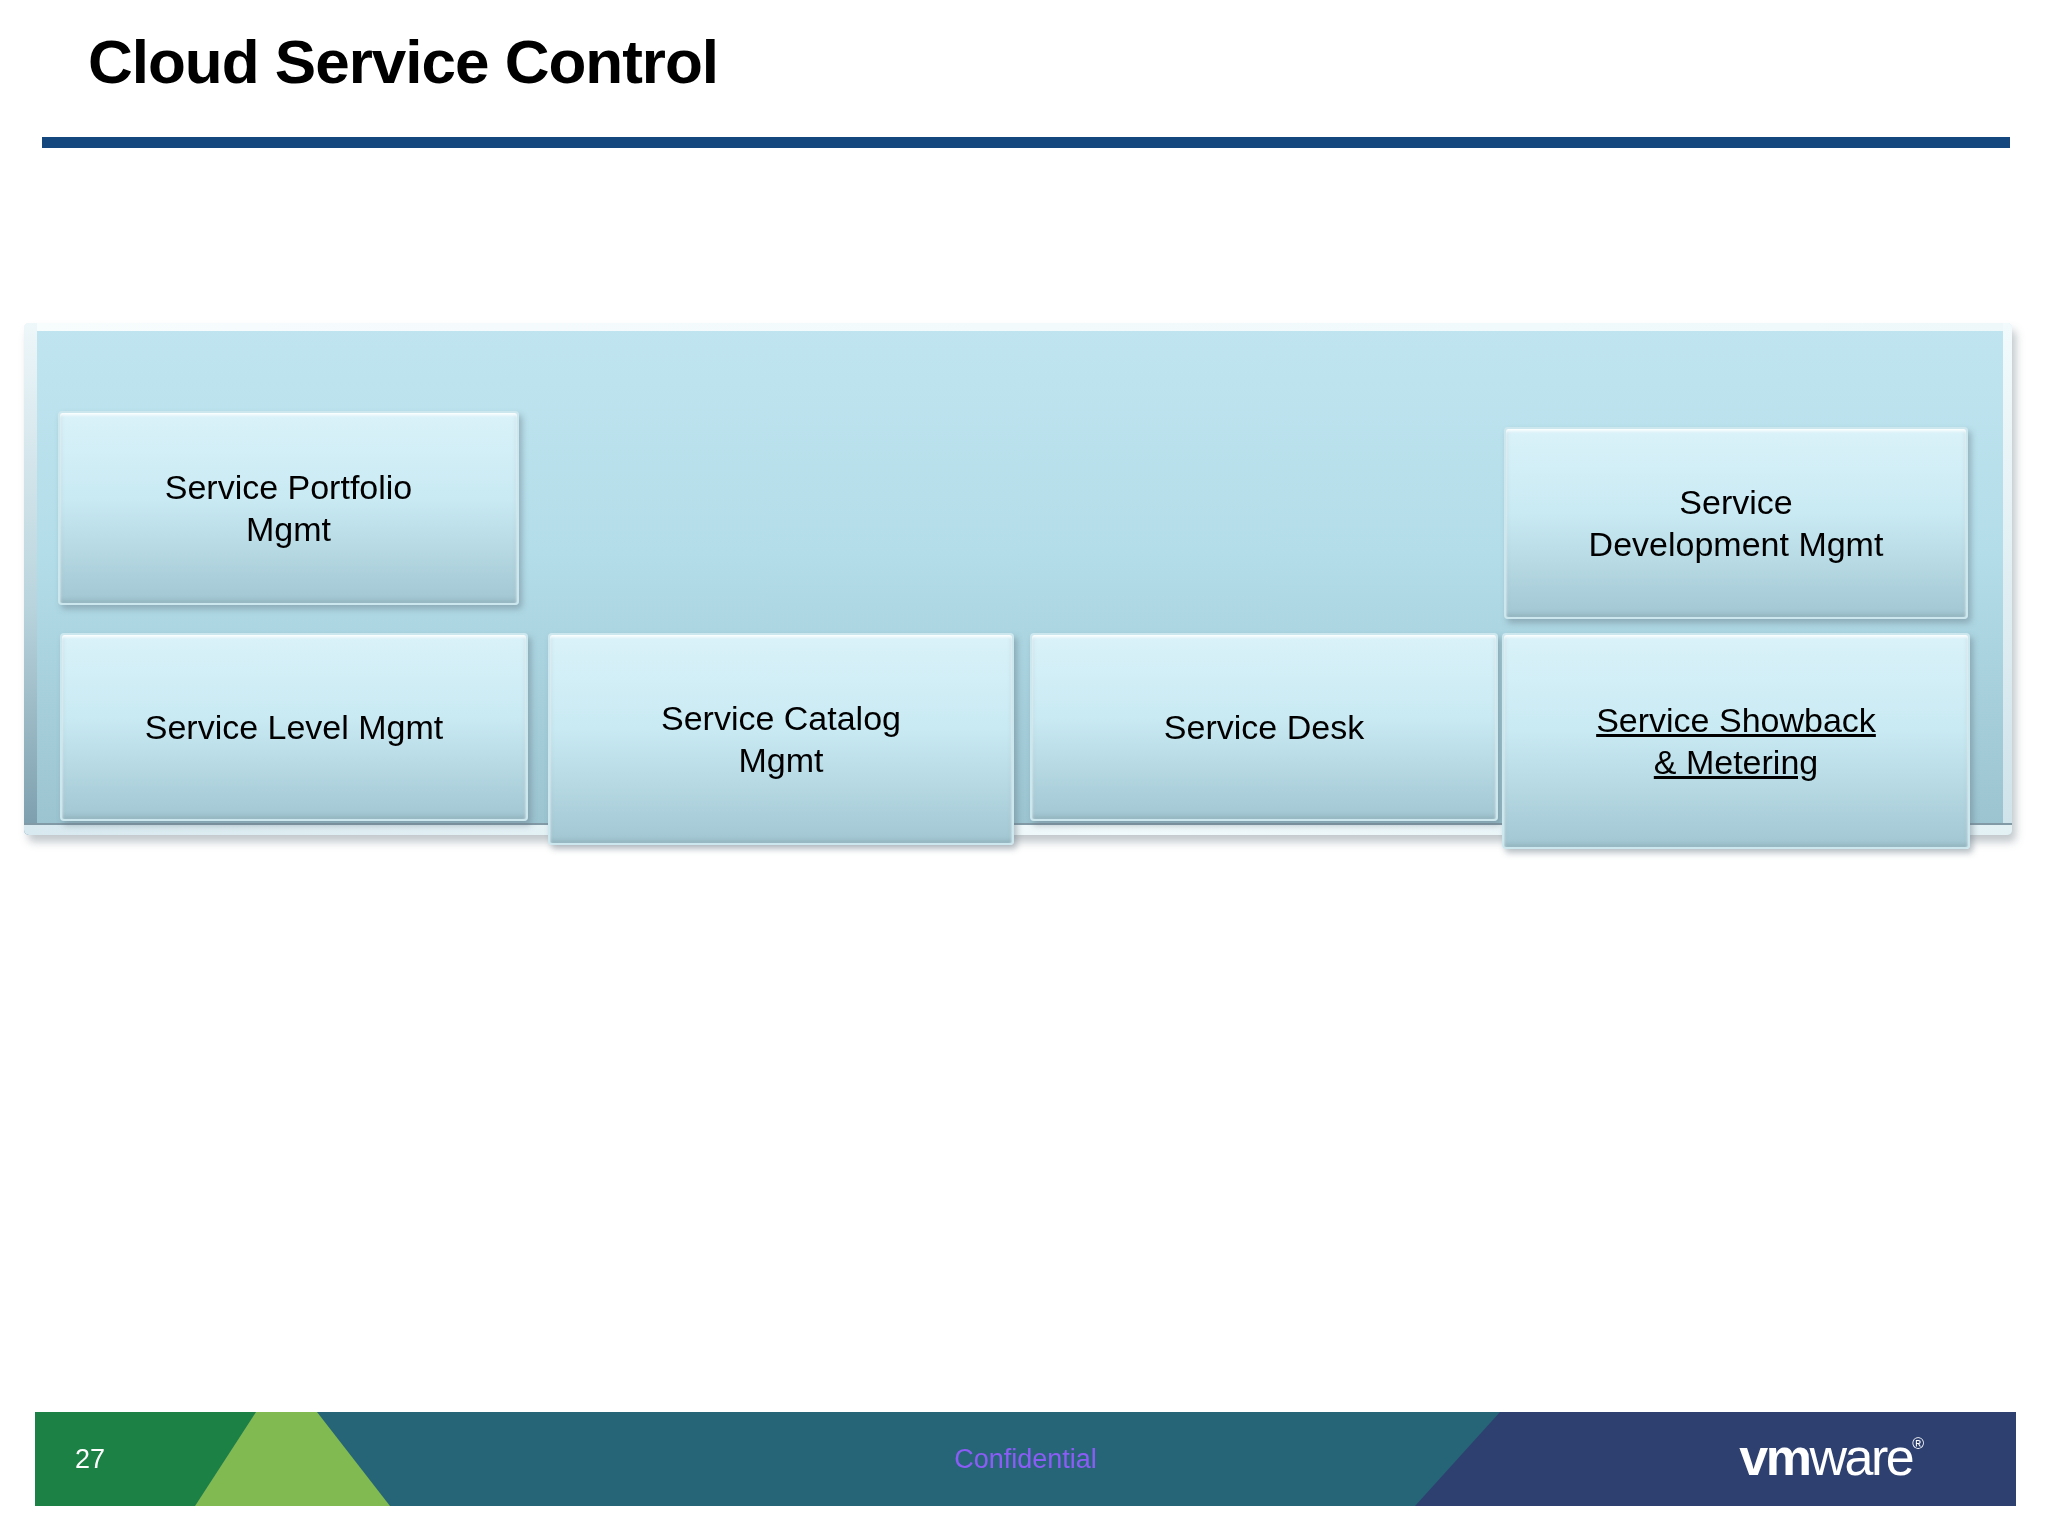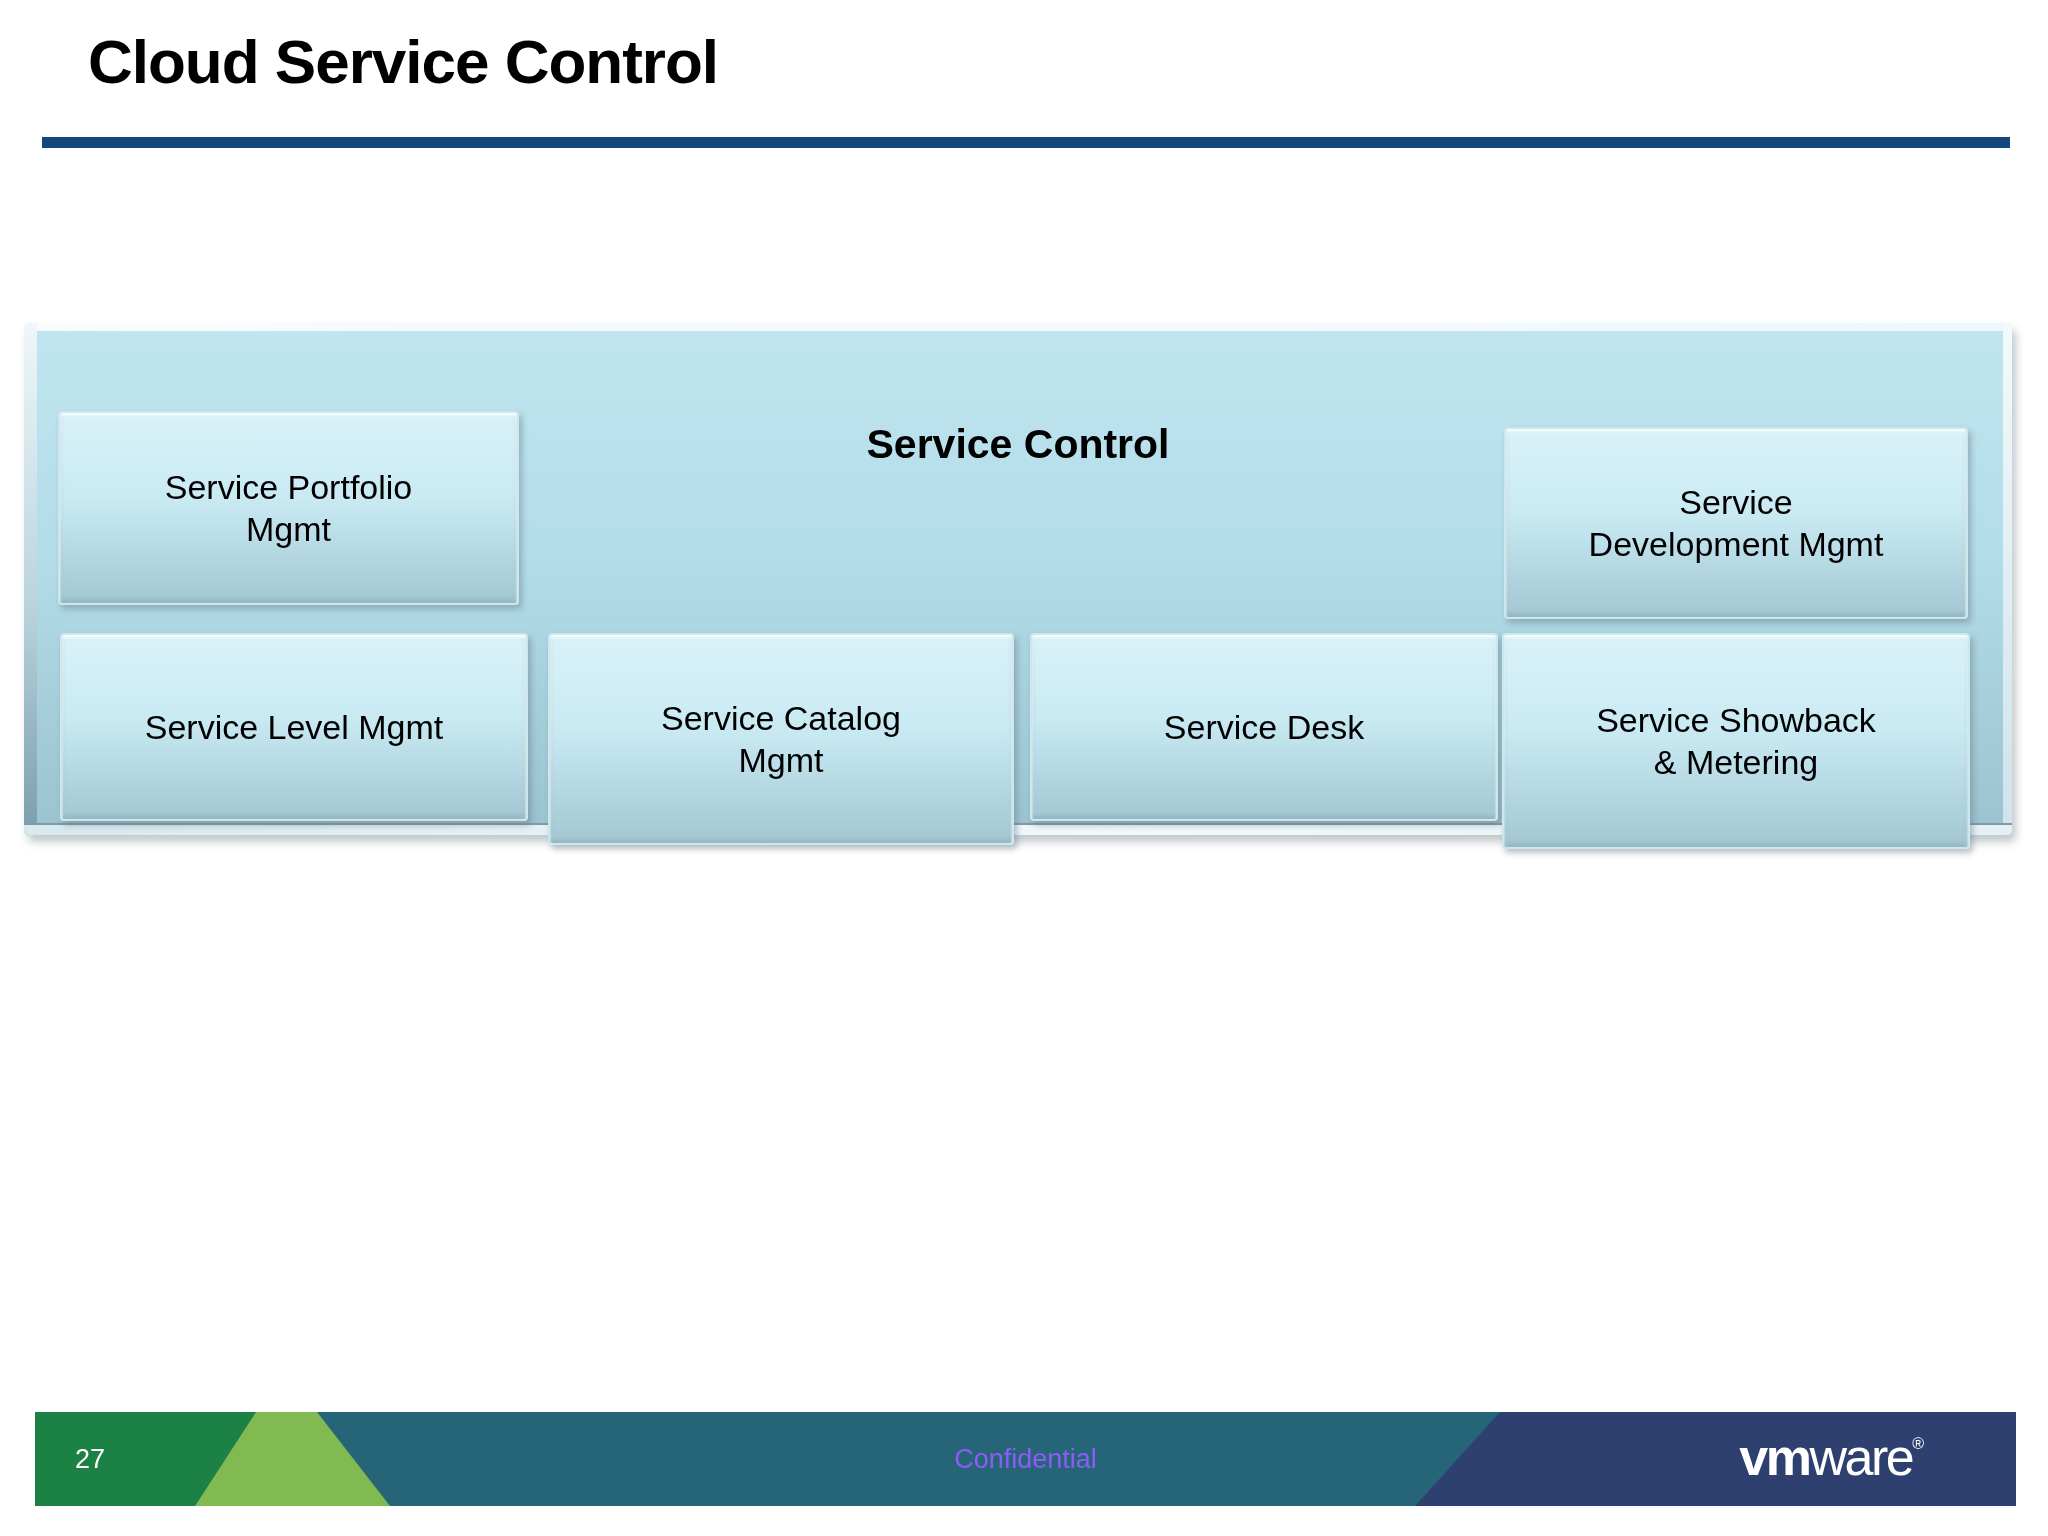--- a/index.html
+++ b/index.html
@@ -101,21 +101,21 @@
     box-shadow:
       inset 0 2px 3px rgba(255, 255, 255, 0.95),
       inset 0 -3px 4px rgba(120, 145, 156, 0.35),
       3px 4px 6px rgba(100, 118, 128, 0.45);
   }
   .sbox-portfolio   { left: 34px;   top: 88px;  width: 457px; height: 190px; }
   .sbox-development { left: 1480px; top: 104px;  width: 460px; height: 188px; }
   .sbox-level       { left: 36px;   top: 310px; width: 464px; height: 184px; }
   .sbox-catalog     { left: 524px;  top: 310px; width: 462px; height: 208px; }
   .sbox-desk        { left: 1006px; top: 310px; width: 464px; height: 184px; }
-  .sbox-showback    { left: 1478px; top: 310px; width: 464px; height: 212px; }
+  .sbox-showback    { left: 1478px; top: 310px; width: 464px; height: 212px; text-decoration: underline; }
 
   
   .footer {
     position: absolute;
     left: 35px;
     top: 1412px;
     width: 1981px;
     height: 94px;
   }
   .footer svg { display: block; width: 100%; height: 100%; }
@@ -159,21 +159,20 @@
 
 <div class="slide-title">Cloud Service Control</div>
 <div class="title-divider"></div>
 
 <div class="panel">
   <div class="panel-edge-top"></div>
   <div class="panel-edge-left"></div>
   <div class="panel-edge-right"></div>
   <div class="panel-edge-bottom"></div>
 
-  <div class="panel-heading">Service Control</div>
 
   <div class="sbox sbox-portfolio">Service Portfolio
 Mgmt</div>
   <div class="sbox sbox-development">Service
 Development Mgmt</div>
   <div class="sbox sbox-level">Service Level Mgmt</div>
   <div class="sbox sbox-catalog">Service Catalog
 Mgmt</div>
   <div class="sbox sbox-desk">Service Desk</div>
   <div class="sbox sbox-showback">Service Showback

